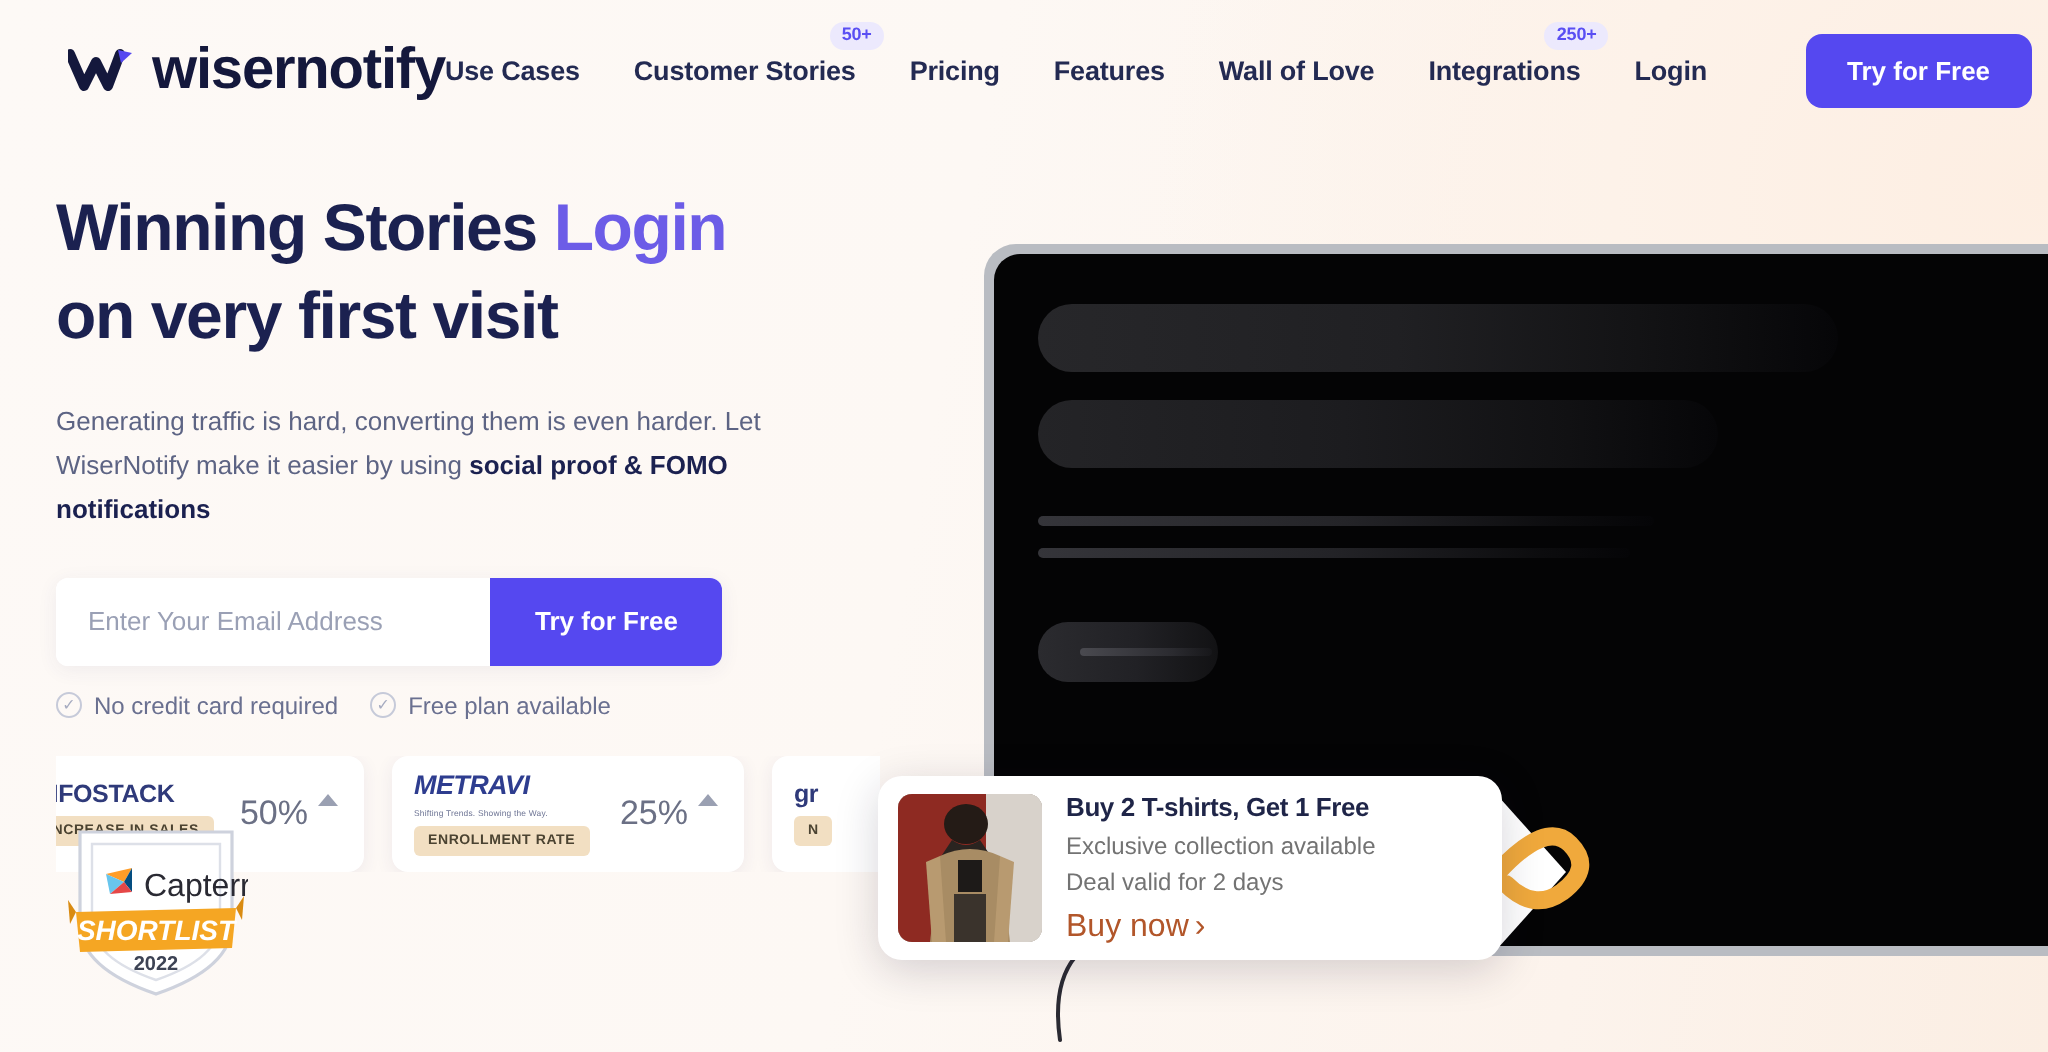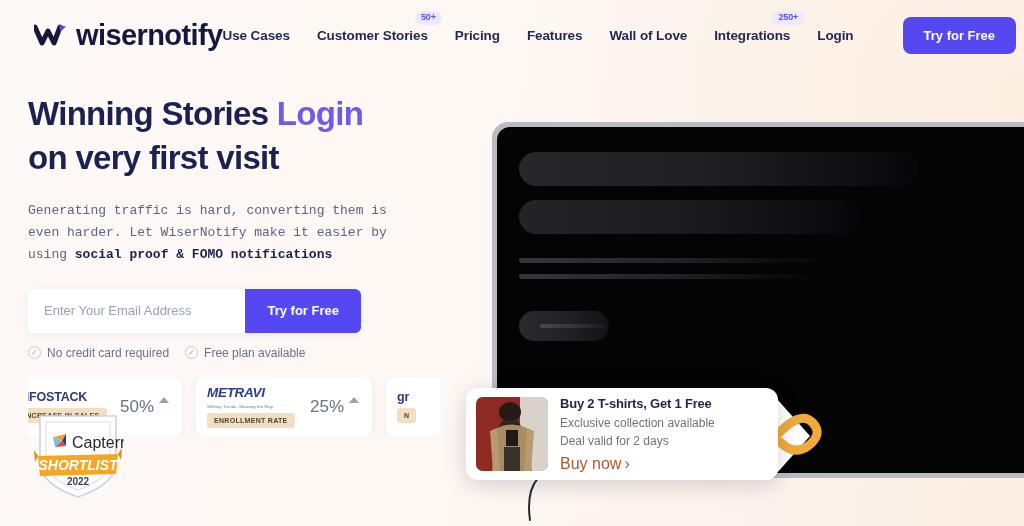--- a/index.html
+++ b/index.html
@@ -61,21 +61,21 @@
     width:440px; z-index:20;
   }
   .headline {
     font-size:33px; font-weight:700; color:#1b2150;
     line-height:1.33; letter-spacing:-0.7px;
   }
   .headline .accent { color:#6c5ce7; }
   .subtitle {
     margin-top:20px;
     font-size:13px; color:#5d6484;
-    line-height:1.72; max-width:375px;font-family:Liberation Mono, monospace;
+    line-height:1.72; max-width:375px;
   }
   .subtitle b { color:#1b2150; font-weight:700; }
 
   .signup {
     margin-top:22px;
     display:flex; width:333px; height:44px;
     border-radius:6px; overflow:hidden;
     box-shadow:0 2px 10px rgba(60,50,120,0.07);
     background:#fff;
   }
@@ -193,21 +193,21 @@
     content:""; position:absolute; left:21px; top:13px;
     width:66px; height:4px; border-radius:2px;
     background:linear-gradient(90deg,#4a4a50 0%,#2b2b30 70%,#17171a 100%);
   }
   .device-curve {
     position:absolute; left:18px; bottom:-44px;
     width:40px; height:44px; overflow:hidden;
   }
 
   
-  .notif-wrap { position:absolute; left:466px; top:388px; z-index:25; width:400px; height:96px; }
+  .notif-wrap { position:absolute; left:439px; top:388px; z-index:25; width:400px; height:96px; }
   .price-tag { position:absolute; left:258px; top:2px; width:142px; height:92px; }
   .notif {
     position:absolute; left:0; top:0;
     width:312px; height:92px;
     background:#fff; border-radius:12px;
     box-shadow:0 5px 22px rgba(25,20,50,0.18);
     display:flex; align-items:center; gap:12px;
     padding:9px 10px;
   }
   .notif-thumb {

